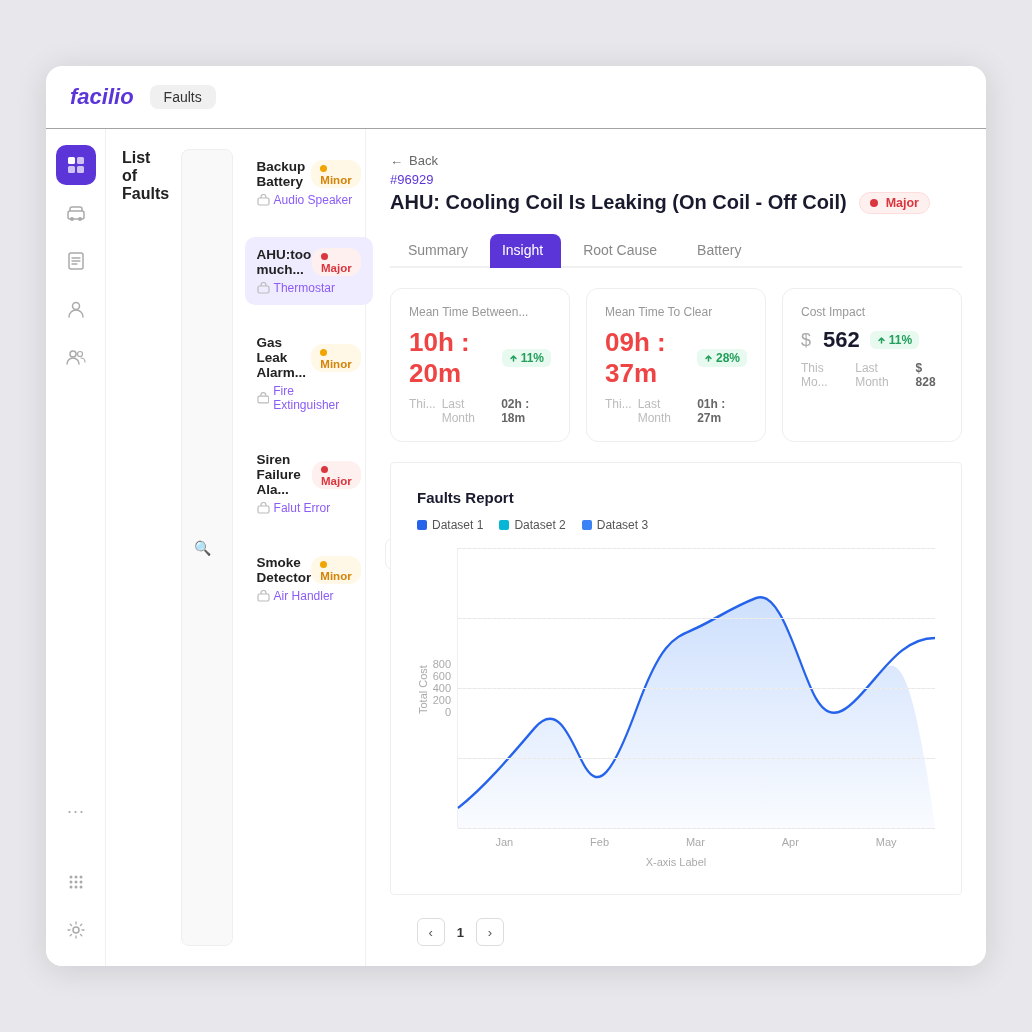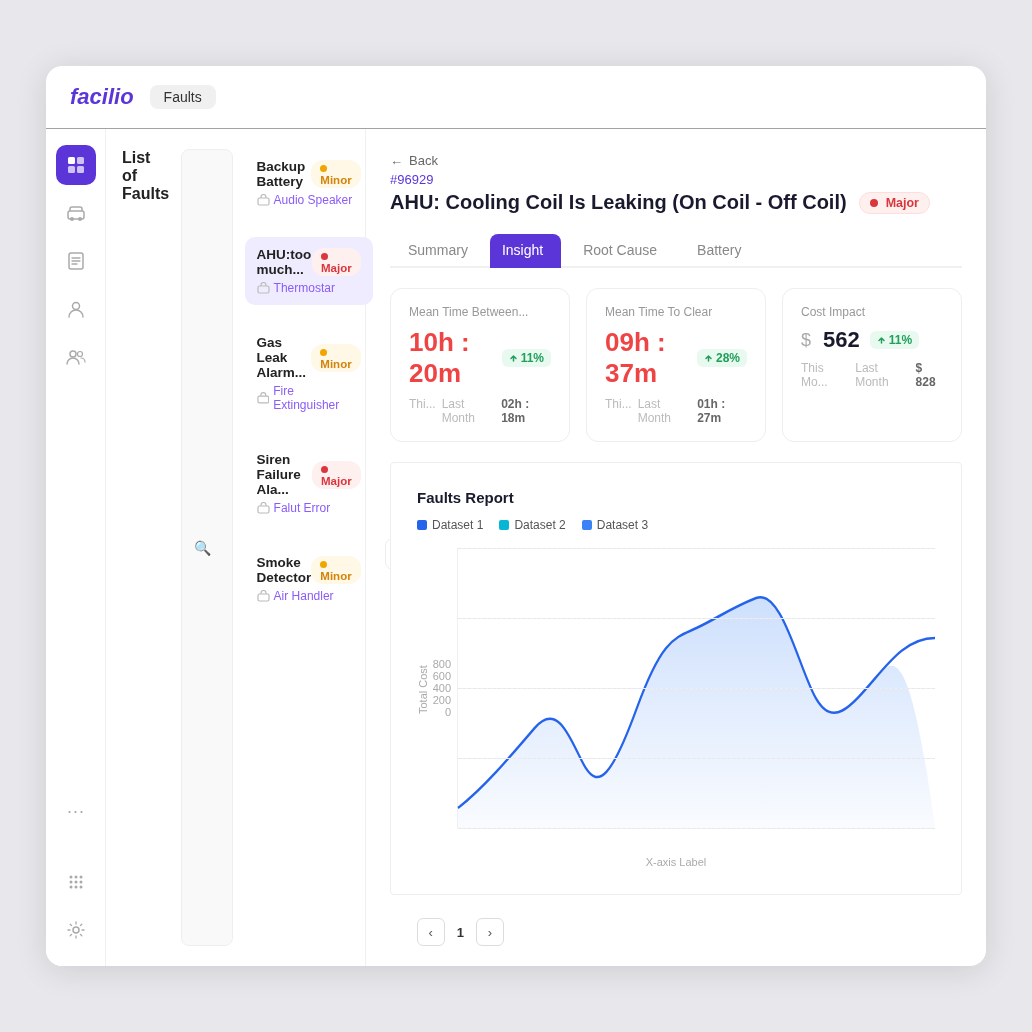--- a/index.html
+++ b/index.html
@@ -638,18 +638,25 @@
                   <stop offset="100%" stop-color="#3b82f6" stop-opacity="0.03"></stop>
                 </linearGradient>
               </defs>
 
               <path d="M0,280 L0,260 C30,240 60,210 90,180 C120,150 135,200 150,220 C165,240 180,230 210,160 C240,90 255,90 280,80 C305,70 320,60 350,50 C380,40 400,120 420,150 C440,180 460,160 490,130 C510,110 530,90 560,280 Z" fill="url(#areaGrad)"></path>
 
               <path d="M0,260 C30,240 60,210 90,180 C120,150 135,200 150,220 C165,240 180,230 210,160 C240,90 255,90 280,80 C305,70 320,60 350,50 C380,40 400,120 420,150 C440,180 460,160 490,130 C510,110 530,90 560,90" fill="none" stroke="#2563eb" stroke-width="2.5" stroke-linejoin="round"></path>
             </svg>
           </div>
 
+          <div style="position:absolute;left:40px;right:0;bottom:20px;display:flex;justify-content:space-around;">
+            <span class="x-label">Jan</span>
+            <span class="x-label">Feb</span>
+            <span class="x-label">Mar</span>
+            <span class="x-label">Apr</span>
+            <span class="x-label">May</span>
+          </div>
           <div style="position:absolute;bottom:0;left:50%;transform:translateX(-50%);font-size:11px;color:#aaa;">X-axis Label</div>
         </div>
       </div>
     </div>
   </div>
 </div>
 
 </body></html>

